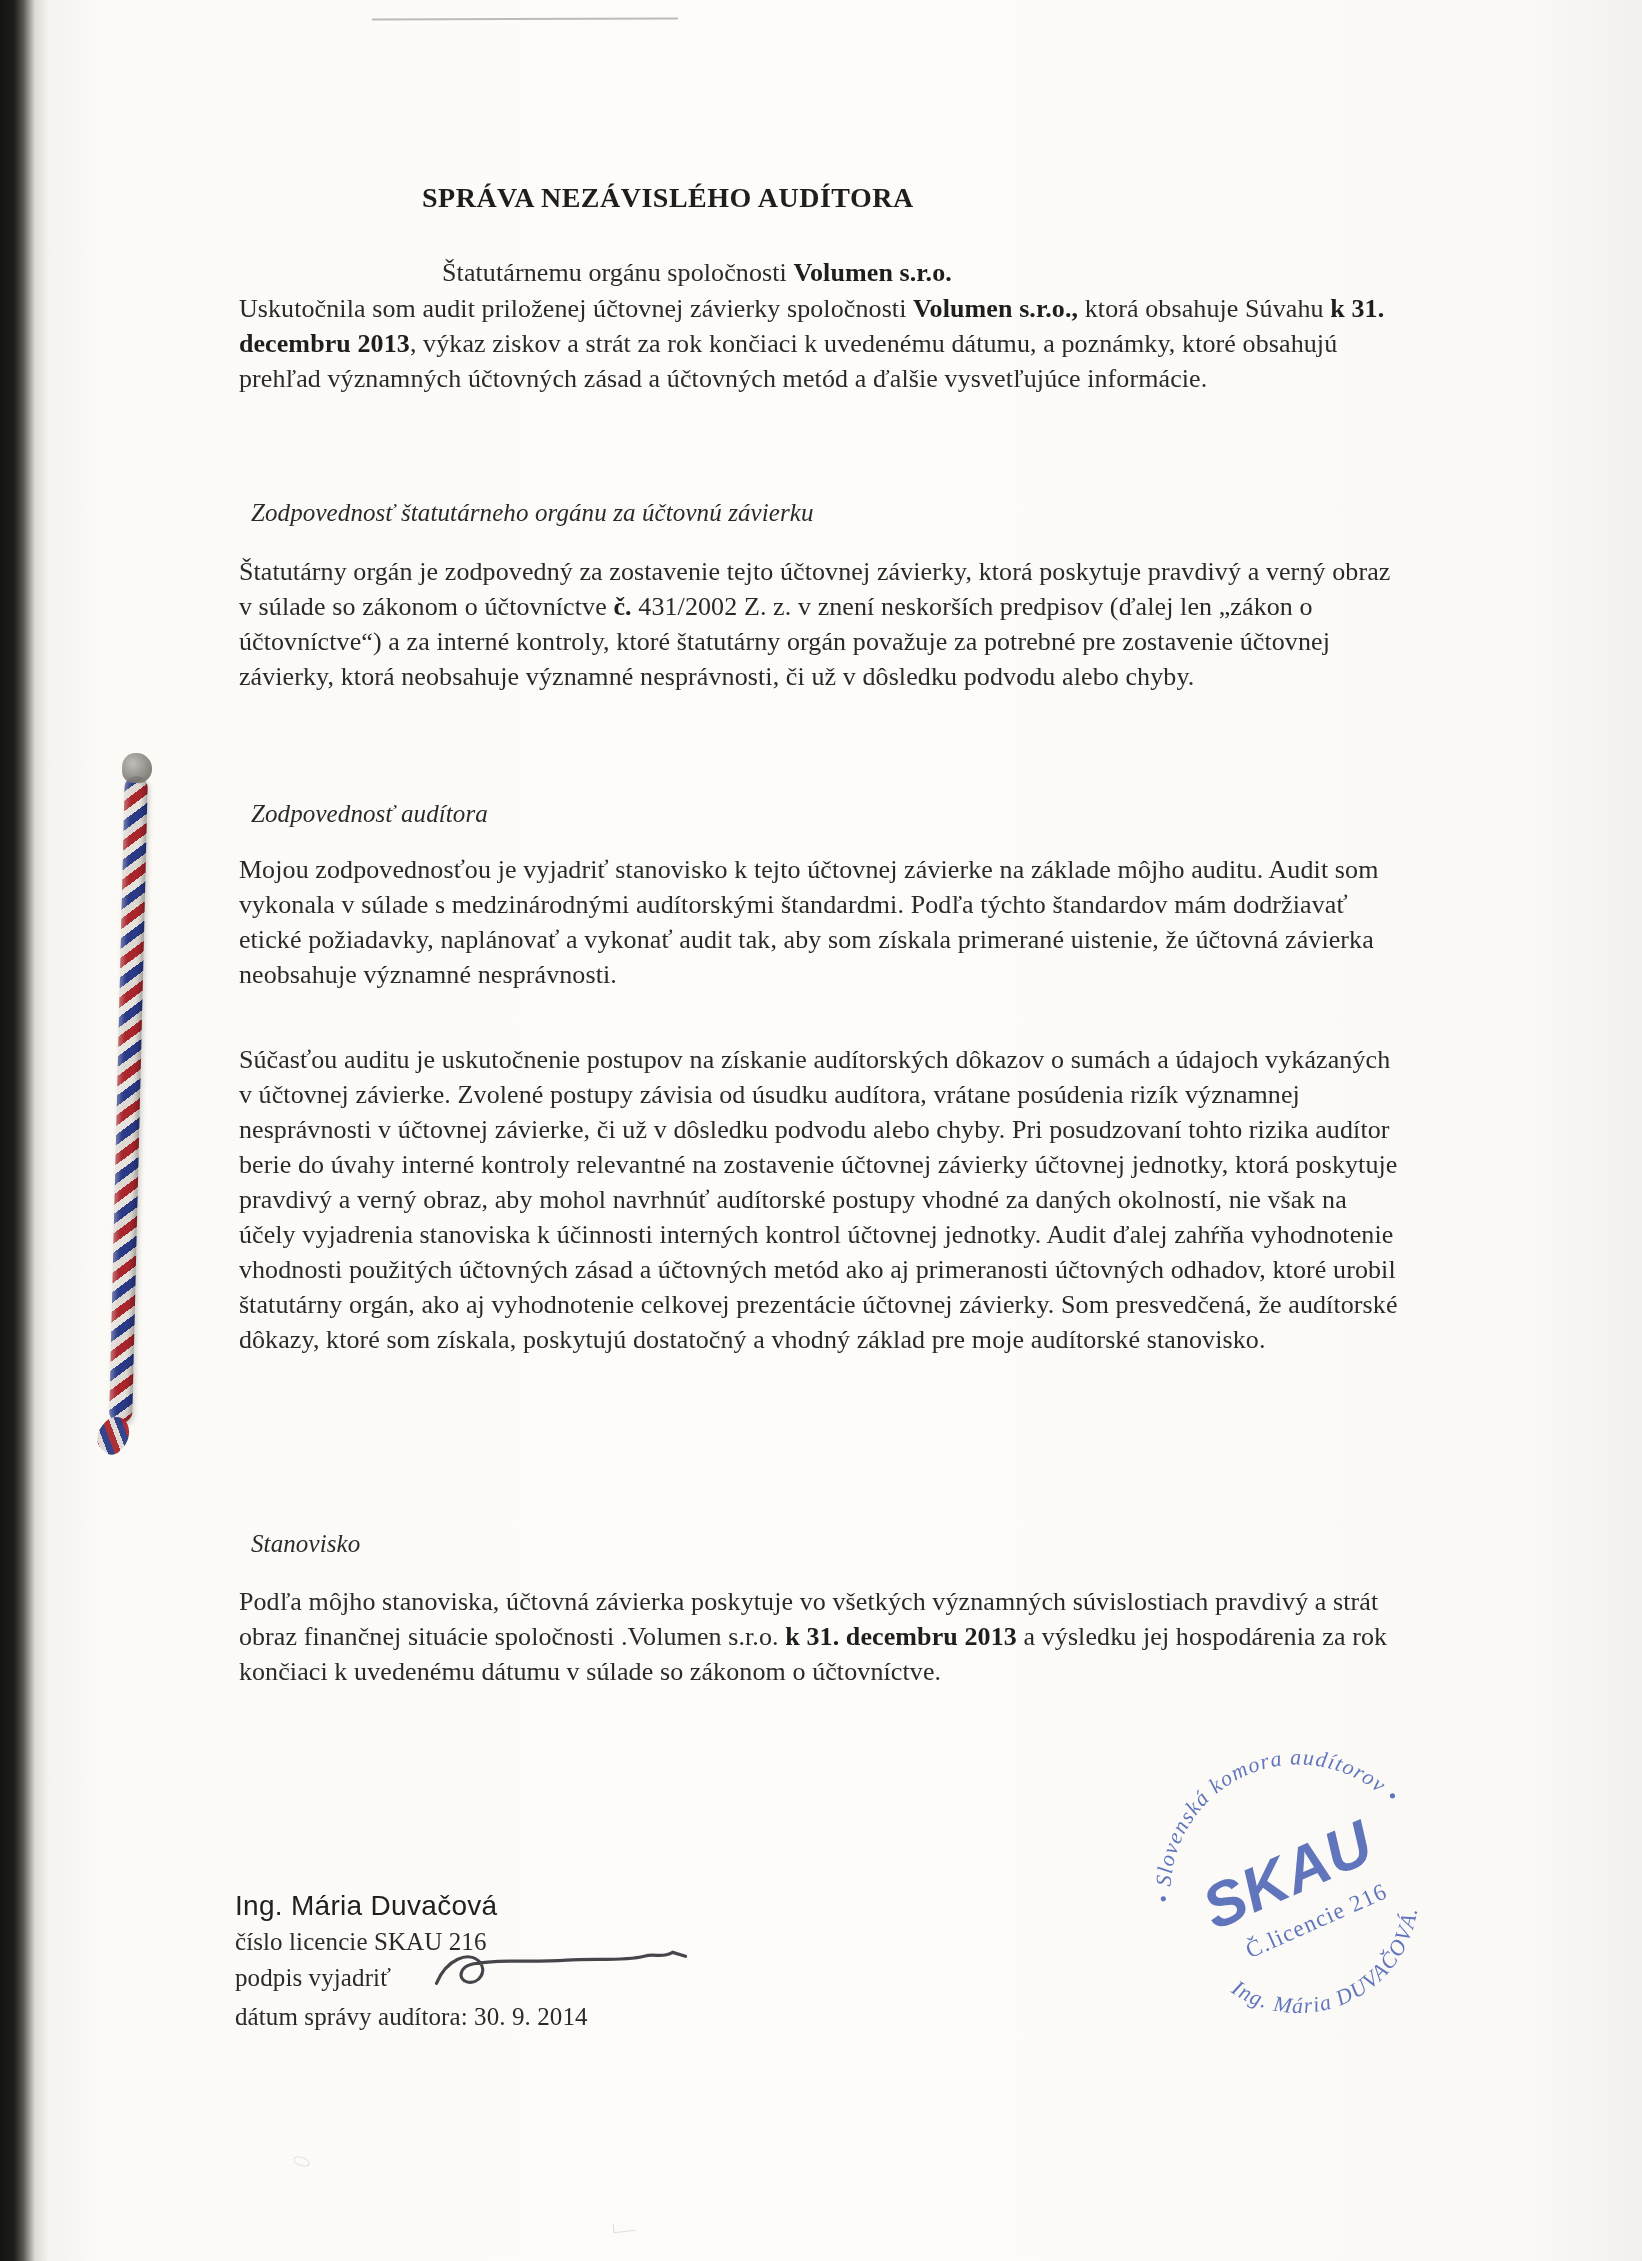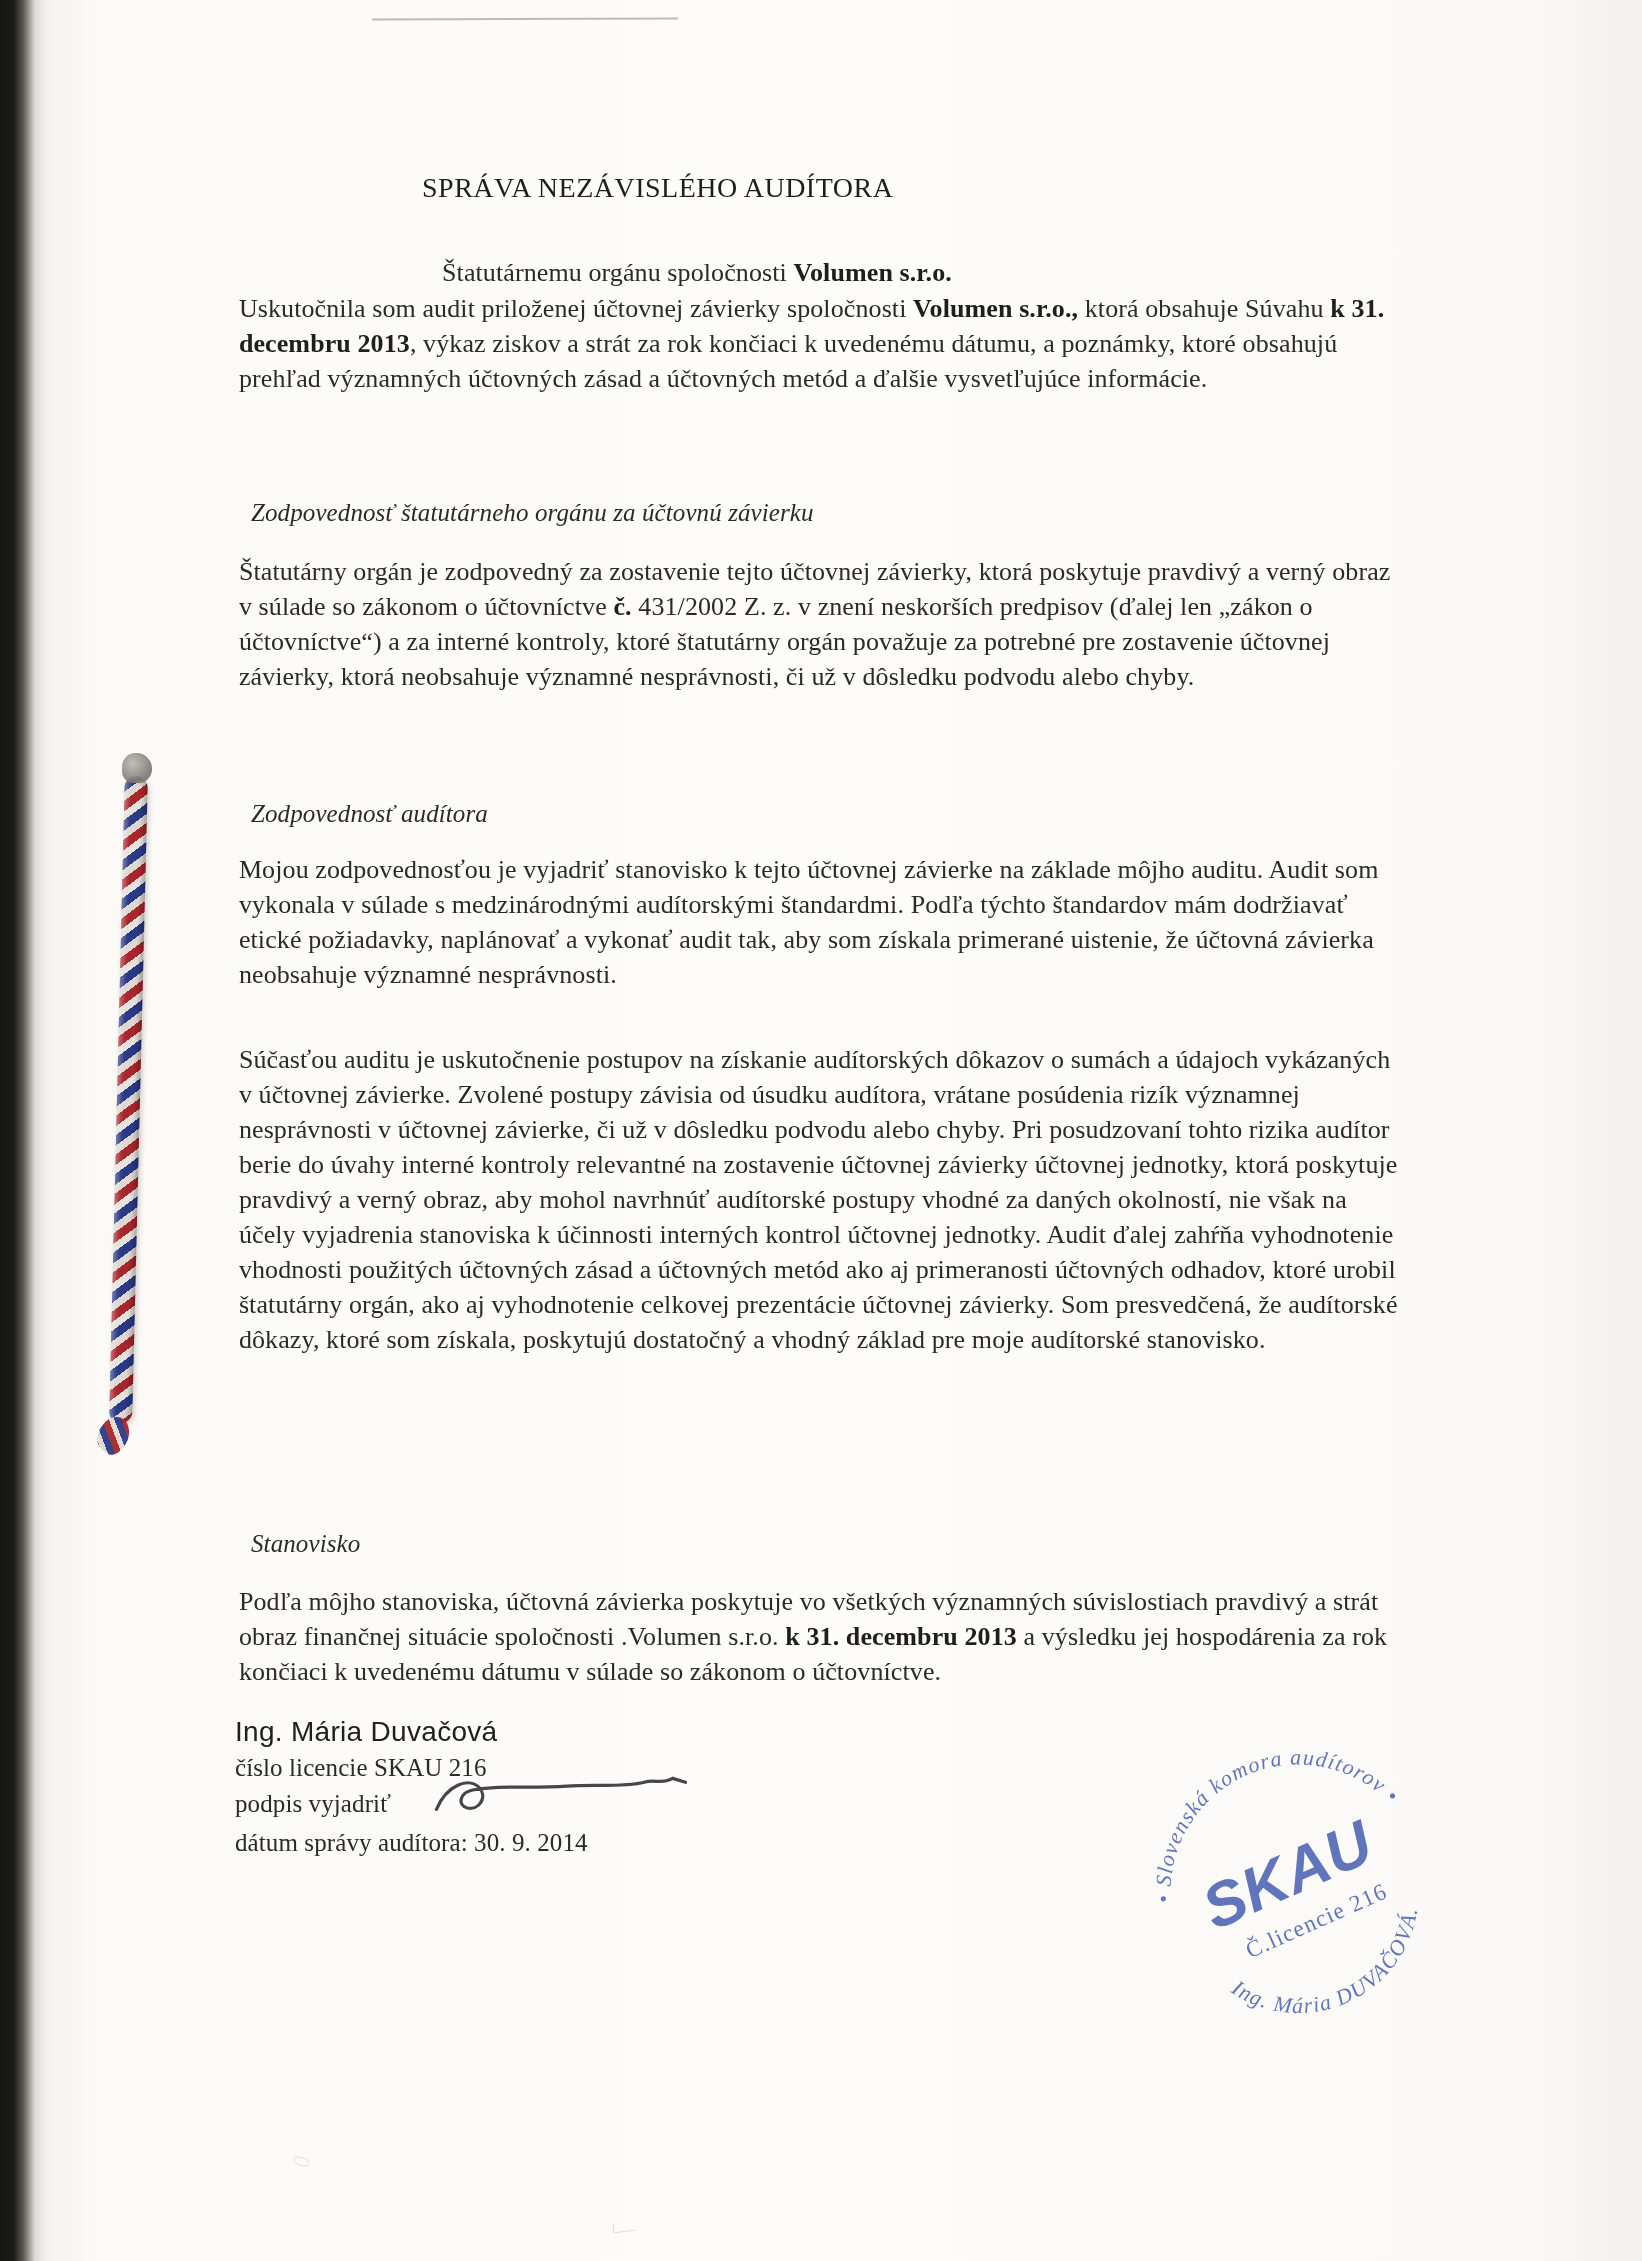--- a/index.html
+++ b/index.html
@@ -41,32 +41,32 @@
   .cord::after{
     content:"";position:absolute;bottom:-31px;left:-10.3px;width:30px;height:37px;
     border-radius:50% 70% 40% 60%;transform:rotate(38deg);opacity:.95;
     background:repeating-linear-gradient(30deg,#a8262c 0 6.4px,#e0dad4 6.4px 11.6px,#2b3a86 11.6px 18px);
   }
   .content{
     position:absolute;left:235px;top:0;width:1166px;
     font-size:26px;line-height:35px;letter-spacing:0.1px;
   }
   .title{
-    position:absolute;left:187px;top:170px;margin:0;
-    font-size:28px;line-height:35px;font-weight:400;letter-spacing:0.5px;color:#1f1e1c;
+    position:absolute;left:187px;top:180px;margin:0;
+    font-size:28px;line-height:35px;font-weight:700;letter-spacing:0.5px;color:#1f1e1c;
   }
   .addressee{position:absolute;left:206px;top:254px;margin:1px;width:902px}
   .para{position:absolute;left:3.9px;margin:0;width:1160px}
   .sect{
     position:absolute;left:0;margin:16px;width:1095px;
     font-size:25px;line-height:35px;font-style:italic;font-weight:400;color:#2b2a26;
   }
   strong{font-weight:700;color:#1f1e1c}
   
-  .sig{position:absolute;left:0;top:1714px;width:1095px;height:206px}
+  .sig{position:absolute;left:0;top:1888px;width:1095px;height:206px}
   .sig-name{
     position:absolute;left:0;top:0;
     font-family:"Liberation Sans",sans-serif;font-size:28px;letter-spacing:0.3px;color:#21201e;
   }
   .sig-line{position:absolute;left:0;font-size:25px;line-height:35px}
   .sig-gap{margin-left:13px}
   .sig-scribble{position:absolute;left:195px;top:59px;opacity:.88}
   .sig-scribble path{stroke:#2e2c33;stroke-width:5;fill:none;stroke-linecap:round}
   
   .stamp{position:absolute;left:1129px;top:1721px;width:335px;height:335px;opacity:.82;transform:rotate(-24deg)}

